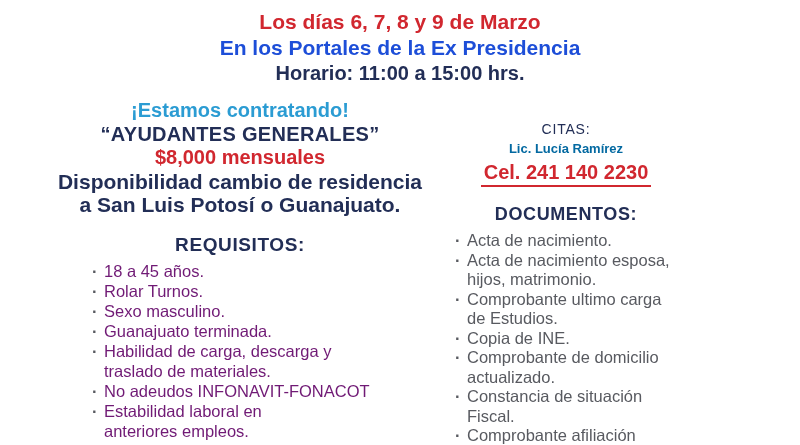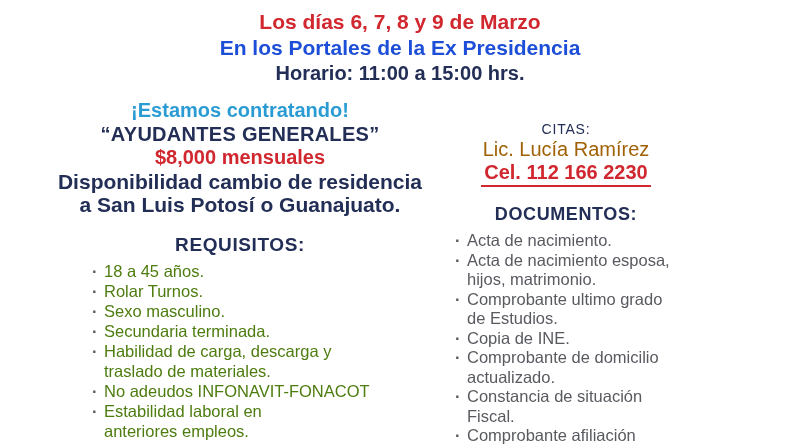--- a/index.html
+++ b/index.html
@@ -63,21 +63,21 @@
     color: #222e56;
     font-size: 19px;
     font-weight: bold;
     letter-spacing: 0.6px;
   }
   .bullet-list {
     margin: 5px 0 0 0;
     padding: 0 0 0 57px;
     list-style: none;
     text-align: left;
-    color: #4d7c0f;
+    color: #701a75;
     font-size: 16.5px;
   }
   .bullet-list li {
     position: relative;
     padding-left: 12px;
     line-height: 20px;
     white-space: pre-line;
   }
   .bullet-list li::before {
     content: "\00B7";
@@ -96,23 +96,23 @@
     text-align: center;
   }
   .citas-title {
     color: #222e56;
     font-size: 14px;
     font-weight: normal;
     letter-spacing: 0.8px;
     line-height: 16px;
   }
   .contact-name {
-    color: #a16207;
-    font-size: 20px;
-    font-weight: normal;
+    color: #0369a1;
+    font-size: 13px;
+    font-weight: bold;
     line-height: 24px;
   }
   .contact-phone {
     display: inline-block;
     color: #d1272f;
     font-size: 20px;
     font-weight: bold;
     line-height: 22px;
     border-bottom: 2px solid #d1272f;
     padding: 0 3px 2px 3px;
@@ -165,42 +165,42 @@
     <div class="hiring-line position">“AYUDANTES GENERALES”</div>
     <div class="hiring-line salary">$8,000 mensuales</div>
     <div class="hiring-line reloc">Disponibilidad cambio de residencia</div>
     <div class="hiring-line reloc">a San Luis Potosí o Guanajuato.</div>
 
     <div class="requirements-title">REQUISITOS:</div>
     <ul class="bullet-list">
       <li>18 a 45 años.</li>
       <li>Rolar Turnos.</li>
       <li>Sexo masculino.</li>
-      <li>Secundaria terminada.</li>
+      <li>Guanajuato terminada.</li>
       <li>Habilidad de carga, descarga y
 traslado de materiales.</li>
       <li>No adeudos INFONAVIT-FONACOT</li>
       <li>Estabilidad laboral en
 anteriores empleos.</li>
     </ul>
   </div>
 
   <div class="right-col">
     <div class="citas-title">CITAS:</div>
     <div class="contact-name">Lic. Lucía Ramírez</div>
     <div>
-      <span class="contact-phone">Cel. 112 166 2230</span>
+      <span class="contact-phone">Cel. 241 140 2230</span>
     </div>
 
     <div class="documents-title">DOCUMENTOS:</div>
     <ul class="doc-list">
       <li>Acta de nacimiento.</li>
       <li>Acta de nacimiento esposa,
 hijos, matrimonio.</li>
-      <li>Comprobante ultimo grado
+      <li>Comprobante ultimo carga
 de Estudios.</li>
       <li>Copia de INE.</li>
       <li>Comprobante de domicilio
 actualizado.</li>
       <li>Constancia de situación
 Fiscal.</li>
       <li>Comprobante afiliación
 al IMSS.</li>
     </ul>
   </div>

